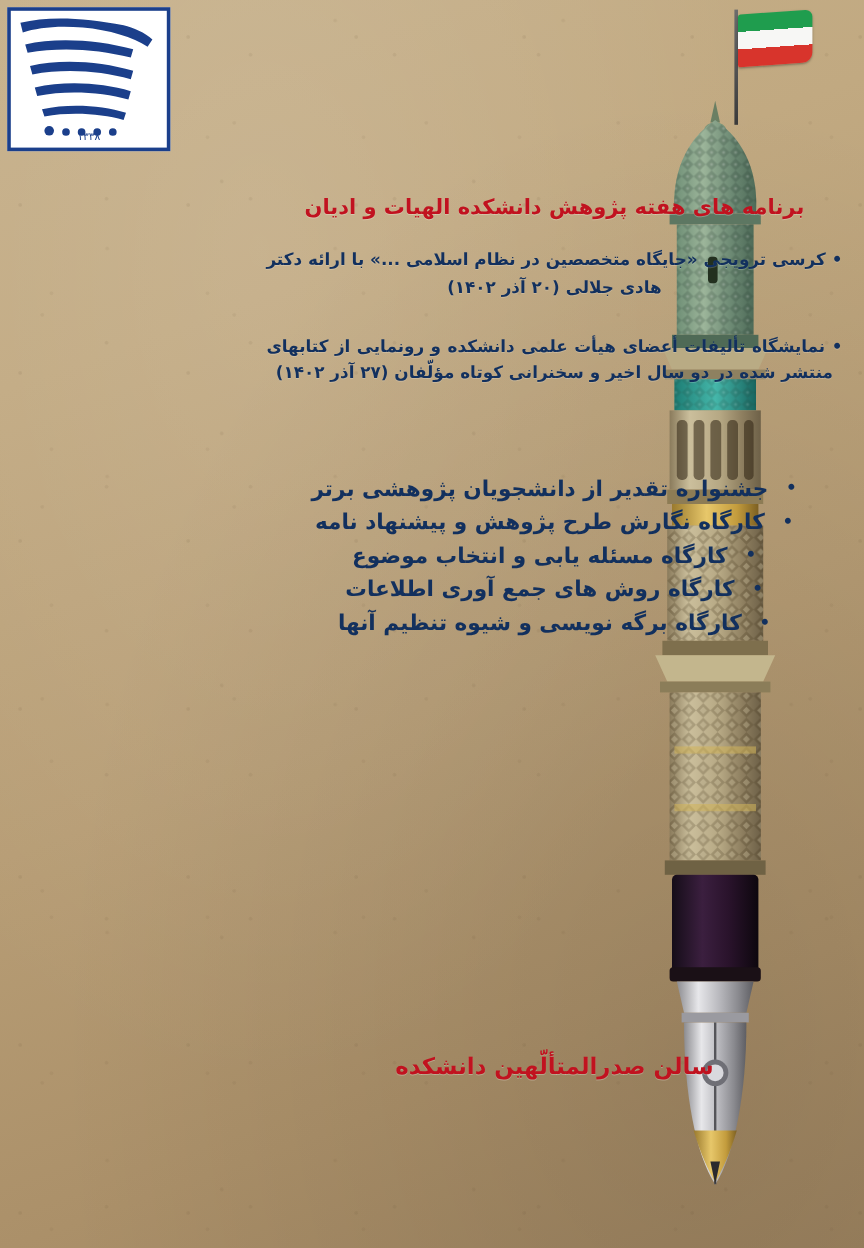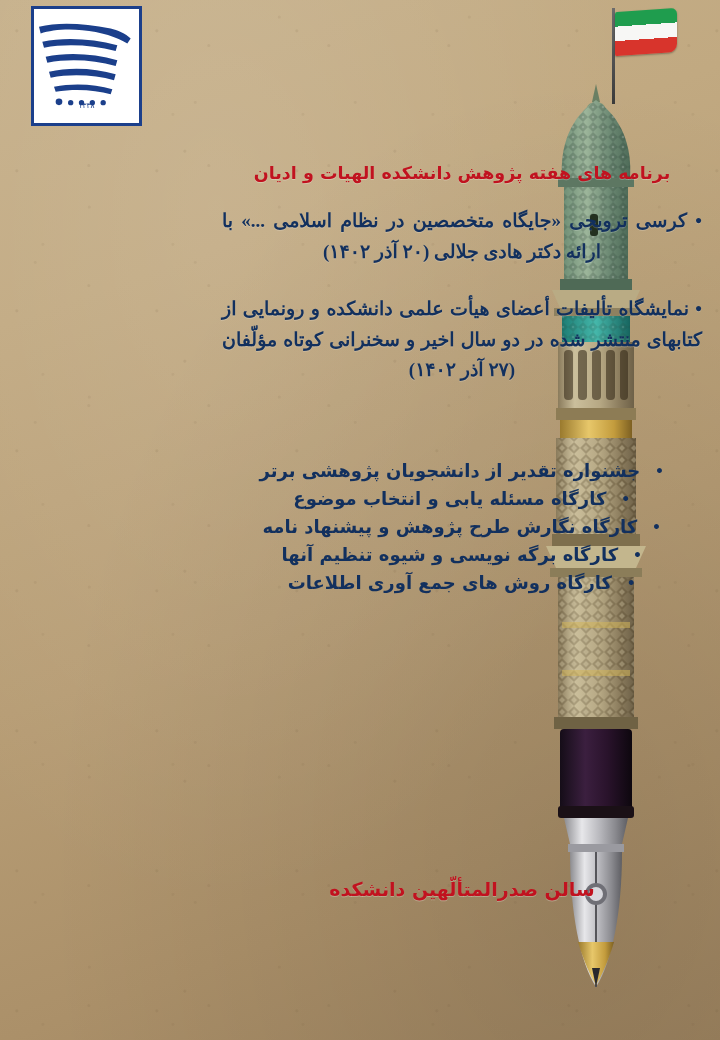--- a/index.html
+++ b/index.html
@@ -41,21 +41,21 @@
     opacity: .9;
     pointer-events: none;
   }
 
   
   .logo {
     position: absolute;
     top: 6px;
     right: 578px; 
     left: 8px;
-    width: 111px;
+    width: 136px;
     height: 120px;
     background: #ffffff;
     border: 3px solid #1b3f8b;
     box-sizing: border-box;
     display: flex;
     align-items: center;
     justify-content: center;
     overflow: hidden;
   }
   .logo svg { display: block; }
@@ -116,28 +116,27 @@
     font-size: 17.5px;
     font-weight: bold;
     line-height: 1.5;
     margin: 0 0 20px 0;
     text-align: center;
     text-shadow: 0 1px 0 rgba(255,255,255,.25);
   }
 
   .para {
     color: #12305e;
-    font-size: 19px;
+    font-size: 14px;
     font-weight: bold;
     line-height: 1.62;
     margin: 0 0 26px 0;
     text-align: justify;
     text-align-last: center;
     text-shadow: 0 1px 0 rgba(255,255,255,.18);
-    font-family: Liberation Serif, serif;
   }
   .para.gap-big { margin-bottom: 71px; }
 
   ul.items {
     list-style: none;
     margin: 4px 0 10px 0;
     padding: 0;
   }
   ul.items li {
     color: #12305e;
@@ -317,32 +316,32 @@
     <p class="para">• کرسی ترویجی «جایگاه متخصصین در نظام اسلامی ...» با ارائه دکتر هادی جلالی (۲۰ آذر ۱۴۰۲)</p>
     <p class="para gap-big">• نمایشگاه تألیفات أعضای هیأت علمی دانشکده و رونمایی از کتابهای منتشر شده در دو سال اخیر و سخنرانی کوتاه مؤلّفان (۲۷ آذر ۱۴۰۲)</p>
 
     <ul class="items">
       <li>
         <span class="bullet">•</span>
         <span>جشنواره تقدیر از دانشجویان پژوهشی برتر</span>
       </li>
       <li>
         <span class="bullet">•</span>
+        <span>کارگاه نگارش طرح پژوهش و پیشنهاد نامه</span>
+      </li>
+      <li>
+        <span class="bullet">•</span>
         <span>کارگاه مسئله یابی و انتخاب موضوع</span>
       </li>
       <li>
         <span class="bullet">•</span>
-        <span>کارگاه نگارش طرح پژوهش و پیشنهاد نامه</span>
+        <span>کارگاه روش های جمع آوری اطلاعات</span>
       </li>
       <li>
         <span class="bullet">•</span>
         <span>کارگاه برگه نویسی و شیوه تنظیم آنها</span>
-      </li>
-      <li>
-        <span class="bullet">•</span>
-        <span>کارگاه روش های جمع آوری اطلاعات</span>
       </li>
     </ul>
   </div>
 
   <div class="footer">سالن صدرالمتألّهین دانشکده</div>
 
 </div>
 
 </body></html>

